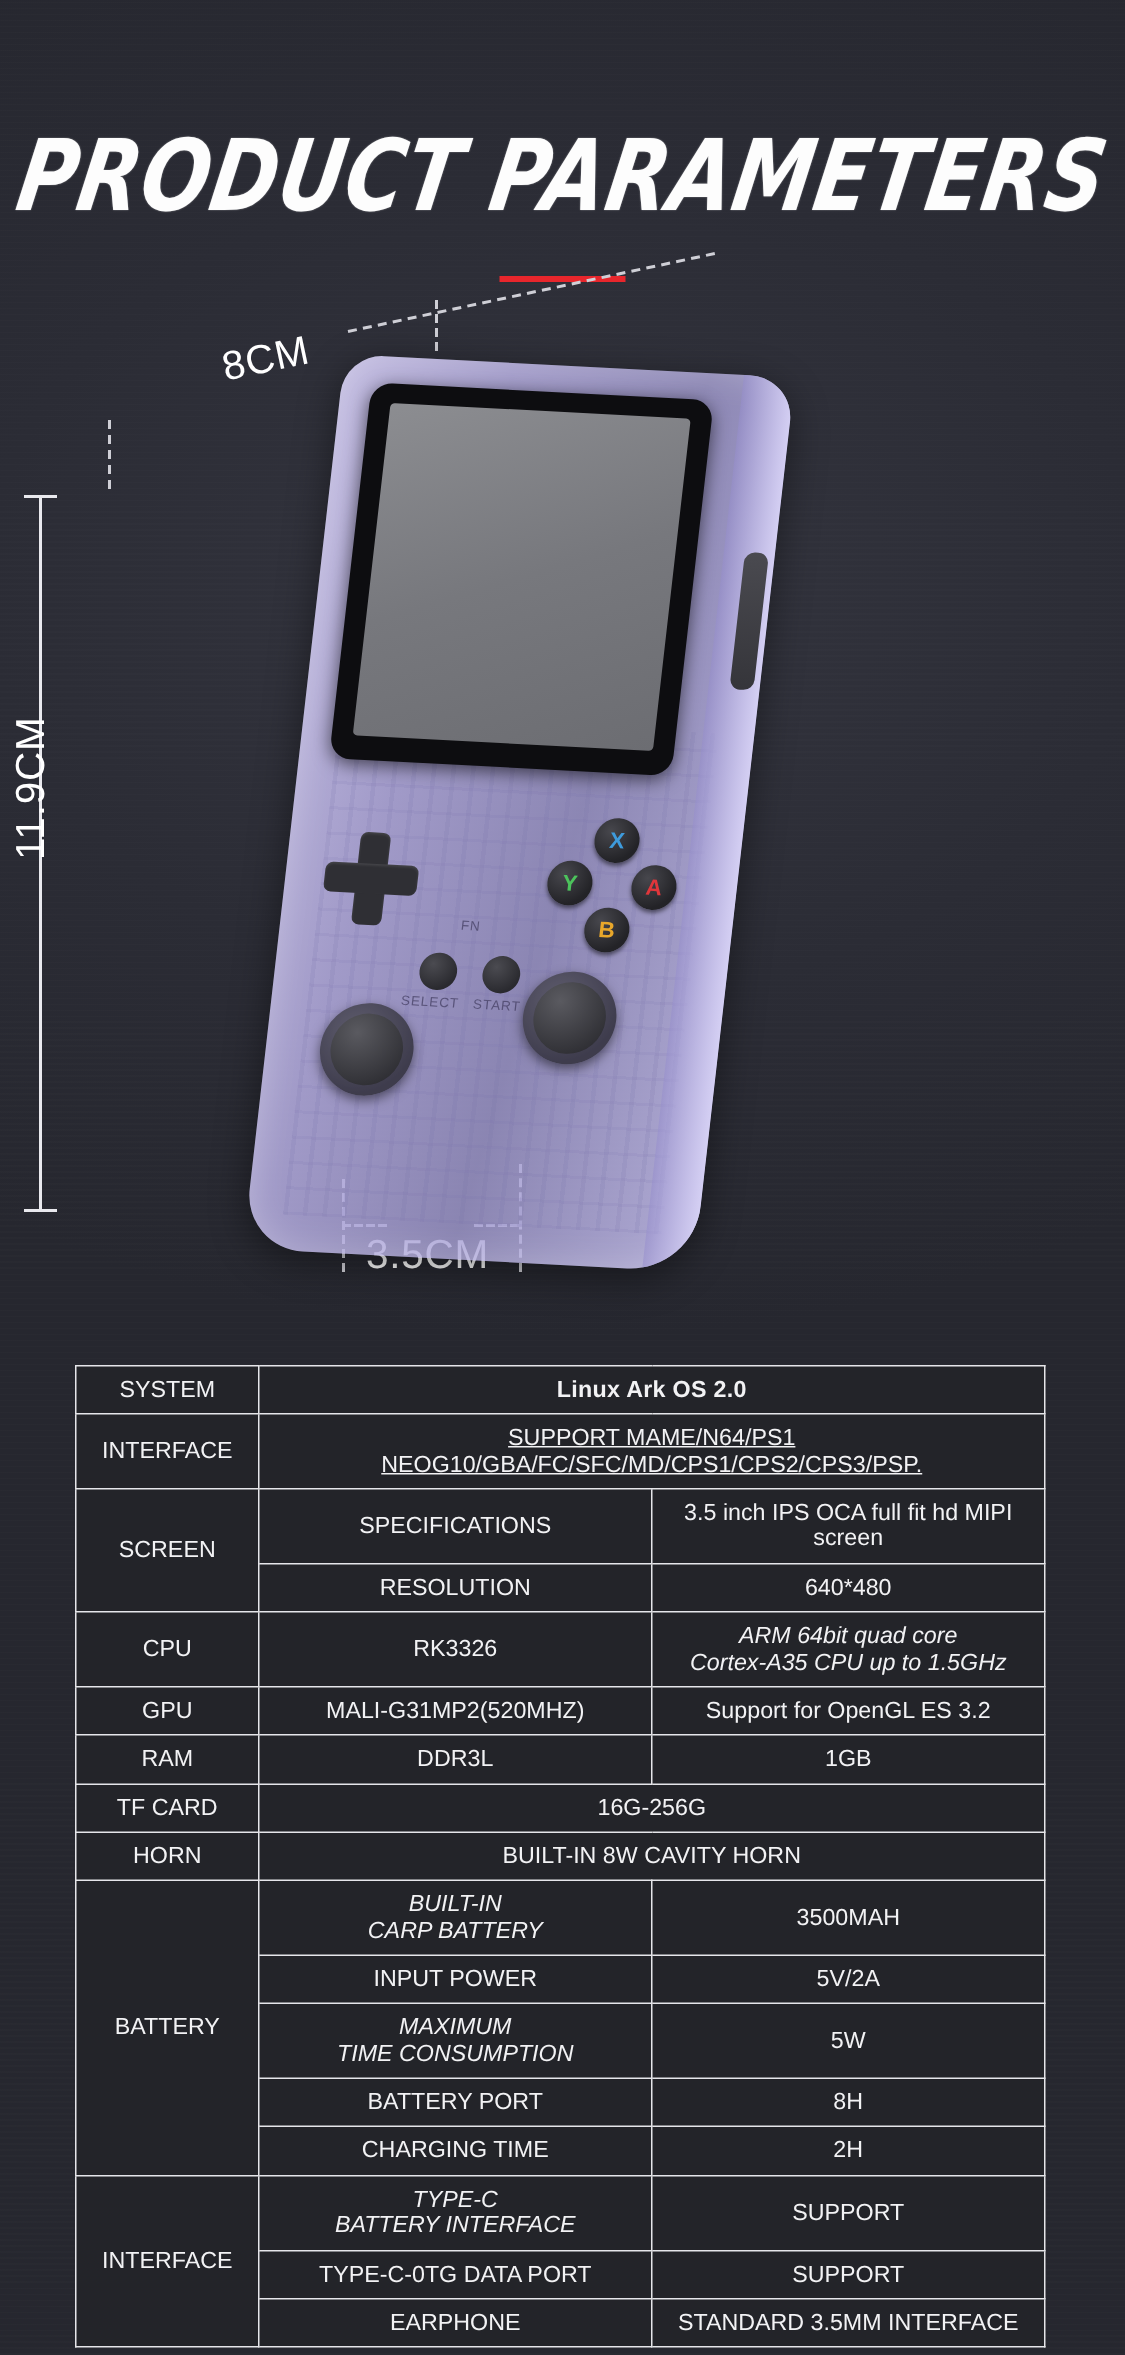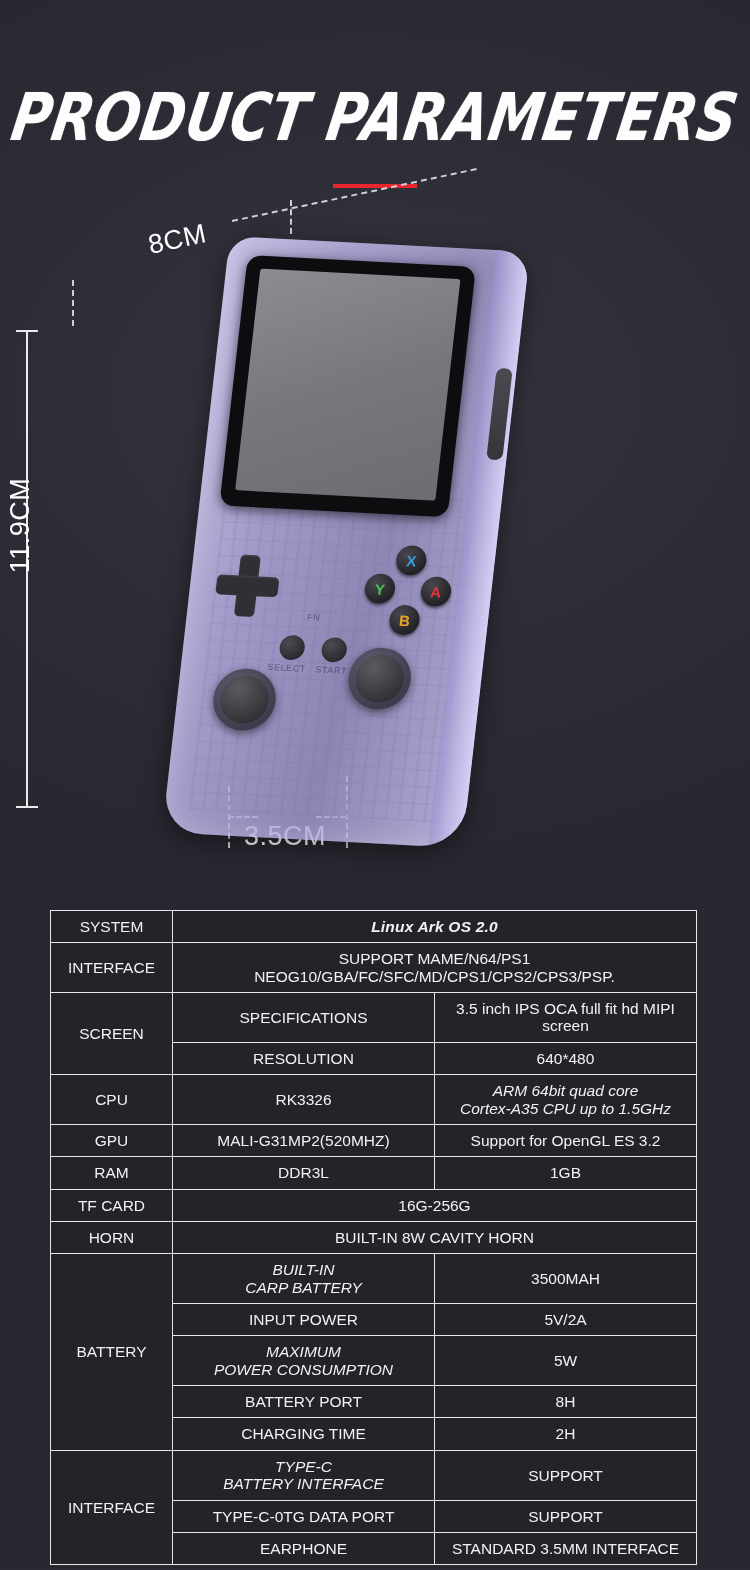--- a/index.html
+++ b/index.html
@@ -189,22 +189,23 @@
     padding: 7px 4px;
     line-height: 1.12;
   }
   td.cat { width: 122px; font-size: 15.5px; }
   td.mid { width: 198px; }
   .emul {
     text-align: left;
     padding-left: 34px;
     font-size: 15.5px;
     line-height: 1.2;
-  }
-  .os { font-style: italic; font-weight: 700; font-size: 17px; letter-spacing: 0.2px; }
+    text-decoration: underline;
+  }
+  .os { font-weight: 700; font-size: 17px; letter-spacing: 0.2px; }
   .two-line { line-height: 1.06; font-style: italic; }
 </style>
 </head>
 <body>
 
 <div class="page"></div>
 
 <div class="title-wrap">
   <div class="title">PRODUCT PARAMETERS</div>
 </div>
@@ -310,21 +311,21 @@
     </td>
     <td>3500MAH</td>
   </tr>
   <tr>
     <td class="mid">INPUT POWER</td>
     <td>5V/2A</td>
   </tr>
   <tr>
     <td class="mid two-line">
       <div>MAXIMUM</div>
-      <div>POWER CONSUMPTION</div>
+      <div>TIME CONSUMPTION</div>
     </td>
     <td>5W</td>
   </tr>
   <tr>
     <td class="mid">BATTERY PORT</td>
     <td>8H</td>
   </tr>
   <tr>
     <td class="mid">CHARGING TIME</td>
     <td>2H</td>

